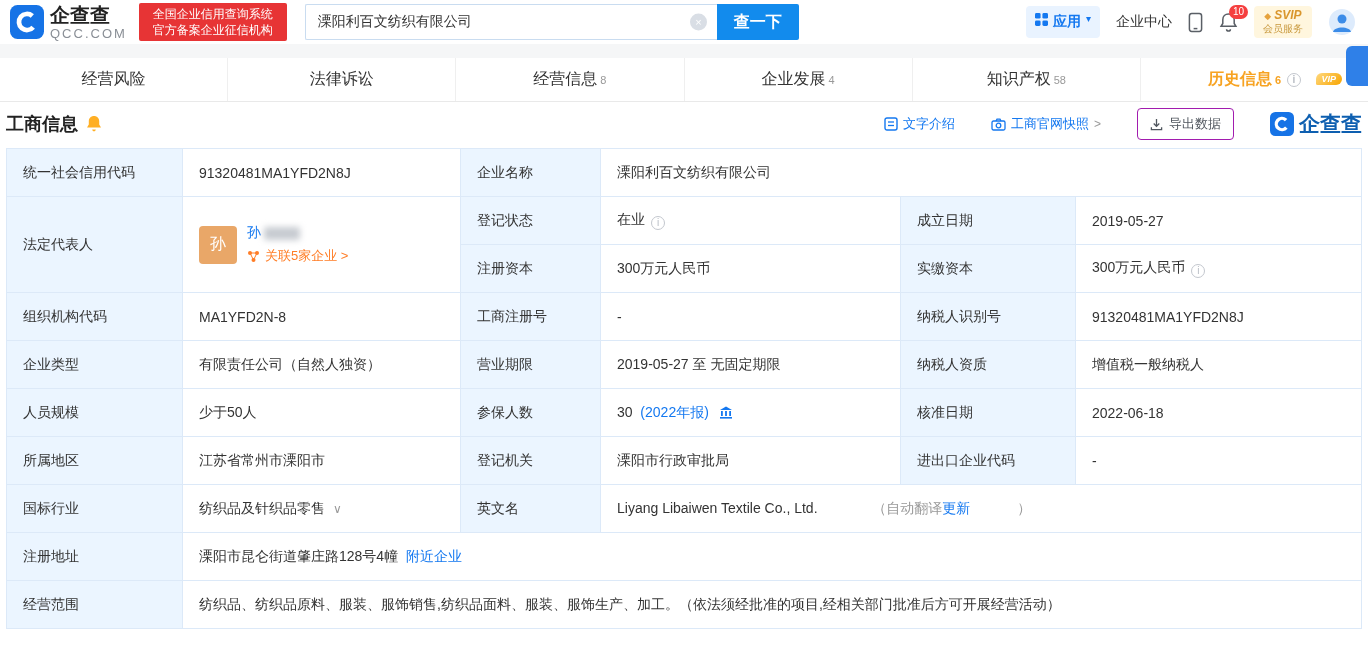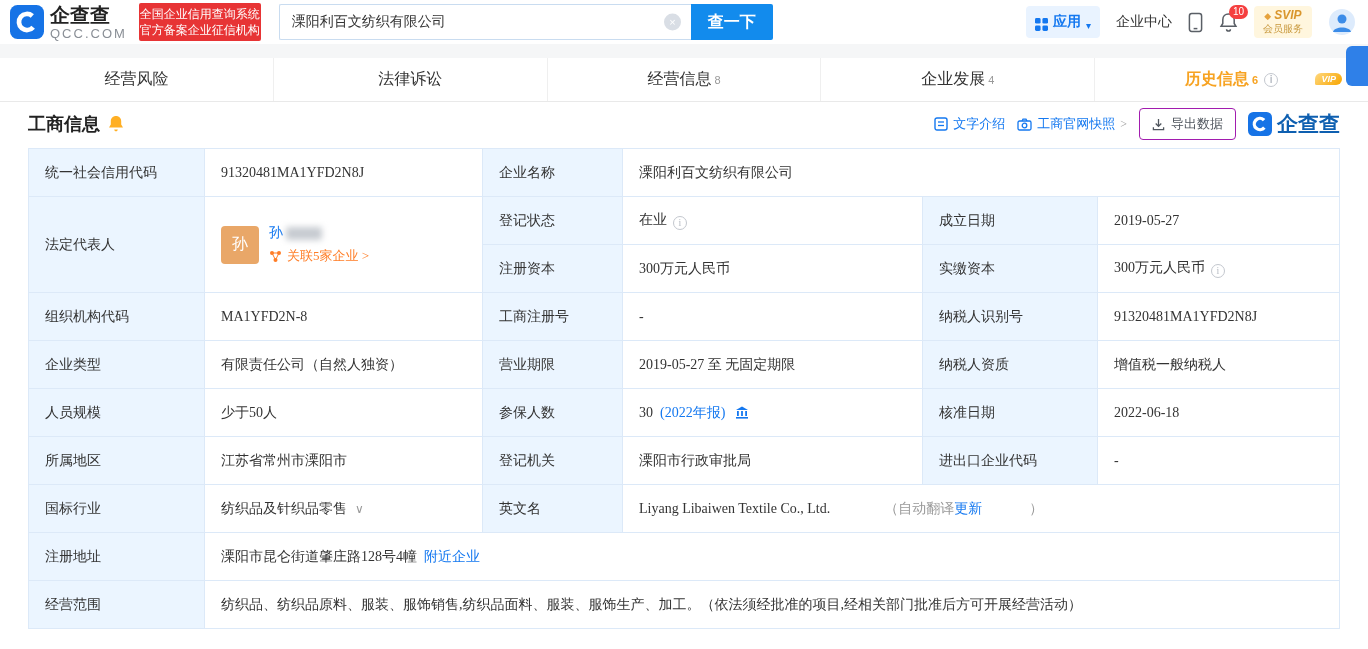--- a/index.html
+++ b/index.html
@@ -9,31 +9,31 @@
   *{box-sizing:border-box;}
   body{margin:0;width:1368px;height:649px;overflow:hidden;background:#fff;color:#333;
        font-family:"Liberation Sans","DejaVu Sans",sans-serif;}
   
   .topbar{height:44px;display:flex;align-items:center;padding:0 10px;gap:12px;background:#fff;}
   .logo{display:flex;align-items:center;gap:6px;cursor:pointer;}
   .logo-text{line-height:1;}
   .logo-name{font-size:20px;font-weight:bold;color:#222;}
   .logo-domain{font-size:13px;color:#8a8f96;letter-spacing:2px;margin-top:2px;}
   .gov-badge{background:var(--badge-red);color:#fff;font-size:12px;line-height:16px;
-             padding:3px 1px;border-radius:2px;text-align:center;white-space:nowrap;}
+             padding:3px 14px;border-radius:2px;text-align:center;white-space:nowrap;}
   .search-wrap{display:flex;align-items:center;position:relative;margin-left:6px;}
   .search-input{width:412px;height:36px;border:1px solid #C9DCF0;border-right:none;border-radius:2px 0 0 2px;
                 padding:0 34px 0 12px;font-size:14px;color:#333;outline:none;font-family:inherit;}
   .clear-btn{position:absolute;right:92px;top:50%;transform:translateY(-50%);width:17px;height:17px;
              border-radius:50%;background:#D9DEE5;color:#fff;font-size:11px;line-height:17px;
              text-align:center;cursor:pointer;}
   .search-btn{width:82px;height:36px;background:var(--accent);color:#fff;border:none;
               font-size:16px;font-weight:bold;border-radius:0 2px 2px 0;cursor:pointer;font-family:inherit;}
   .top-right{margin-left:auto;display:flex;align-items:center;gap:16px;padding-right:2px;}
-  .app-chip{display:flex;align-items:flex-end;gap:5px;background:#E9F3FF;color:var(--link);
+  .app-chip{display:flex;align-items:flex-start;gap:5px;background:#E9F3FF;color:var(--link);
             font-size:14px;font-weight:bold;padding:7px 9px;border-radius:4px;cursor:pointer;}
   .caret{font-size:10px;}
   .nav-link{font-size:14px;color:#333;cursor:pointer;white-space:nowrap;}
   .icon-btn{display:flex;align-items:center;cursor:pointer;}
   .bell-wrap{position:relative;}
   .n-badge{position:absolute;top:-7px;right:-10px;background:#F53F3F;color:#fff;font-size:10px;
            line-height:12px;padding:1px 4px;border-radius:8px;}
   .svip{background:#FFF6DE;border-radius:4px;padding:3px 9px;text-align:center;line-height:1.15;cursor:pointer;}
   .svip-top{color:#D9962C;font-weight:bold;font-size:12px;font-style:italic;display:flex;gap:3px;
             align-items:center;justify-content:center;}
@@ -52,24 +52,24 @@
   .tab.active .tab-count{color:var(--link);}
   .tab.history{color:var(--gold);font-weight:bold;}
   .tab.history .tab-count{color:var(--gold);}
   .info-i{display:inline-flex;width:14px;height:14px;border:1px solid #C3C7CE;border-radius:50%;
           color:#B7BCC4;font-size:10px;align-items:center;justify-content:center;margin-left:6px;
           vertical-align:-2px;cursor:pointer;flex:none;}
   .vip-tag{position:absolute;top:15px;right:26px;background:linear-gradient(135deg,#FFD87E,#F7A500);
            color:#fff;font-size:9px;font-weight:bold;font-style:italic;padding:1px 6px;
            border-radius:8px 8px 8px 2px;}
   
-  main{padding:0 28px;font-family:Liberation Serif, serif;}
+  main{padding:0 6px;}
   .toolbar{height:44px;display:flex;align-items:center;}
   .section-title{font-size:18px;font-weight:bold;color:#222;display:flex;align-items:center;gap:8px;}
-  .toolbar-right{margin-left:auto;display:flex;align-items:center;gap:12px;}
+  .toolbar-right{margin-left:auto;display:flex;align-items:center;gap:36px;}
   .tool-link{display:flex;align-items:center;gap:5px;color:var(--link);font-size:13px;cursor:pointer;}
   .snap-arrow{color:#999;font-size:12px;}
   .export-btn{display:flex;align-items:center;gap:6px;border:1px solid #a21caf;border-radius:4px;
               padding:6px 12px;color:#50565E;font-size:13px;background:#fff;cursor:pointer;font-family:inherit;}
   .watermark{display:flex;align-items:center;gap:5px;}
   .watermark-text{font-size:21px;font-weight:bold;color:#0E5FB0;}
   
   table{width:100%;border-collapse:collapse;table-layout:fixed;margin-top:2px;}
   th,td{border:1px solid var(--table-border);font-size:14px;color:#333;padding:0 16px;height:48px;
         font-weight:normal;text-align:left;vertical-align:middle;overflow:hidden;}
@@ -167,20 +167,24 @@
     <span>法律诉讼</span>
   </div>
   <div class="tab">
     <span>经营信息</span>
       <sup class="tab-count">8</sup>
   </div>
   <div class="tab">
     <span>企业发展</span>
       <sup class="tab-count">4</sup>
   </div>
+  <div class="tab">
+    <span>知识产权</span>
+      <sup class="tab-count">58</sup>
+  </div>
   <div class="tab history">
     <span>历史信息</span>
       <sup class="tab-count">6</sup>
     <span class="info-i">i</span>
     <span class="vip-tag">VIP</span>
   </div>
 </nav>
 
 <main>
   <div class="toolbar">

